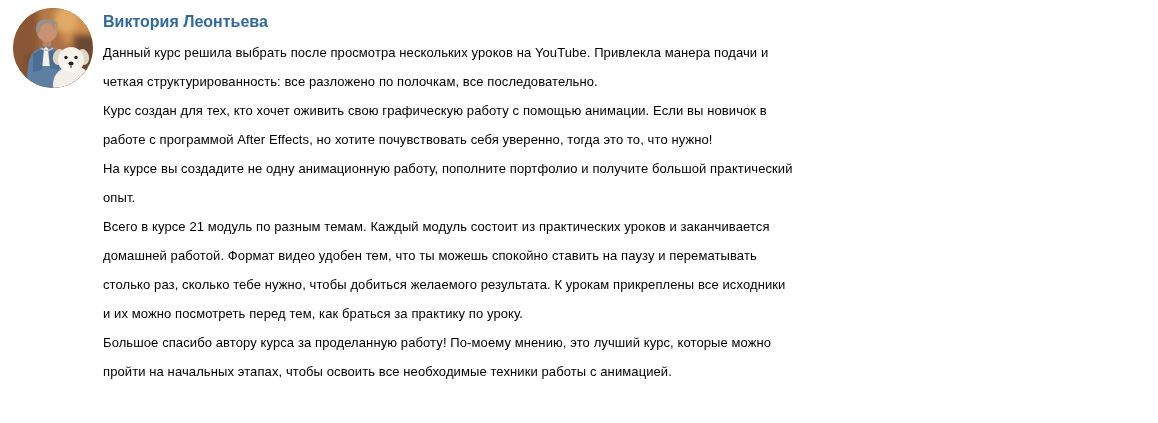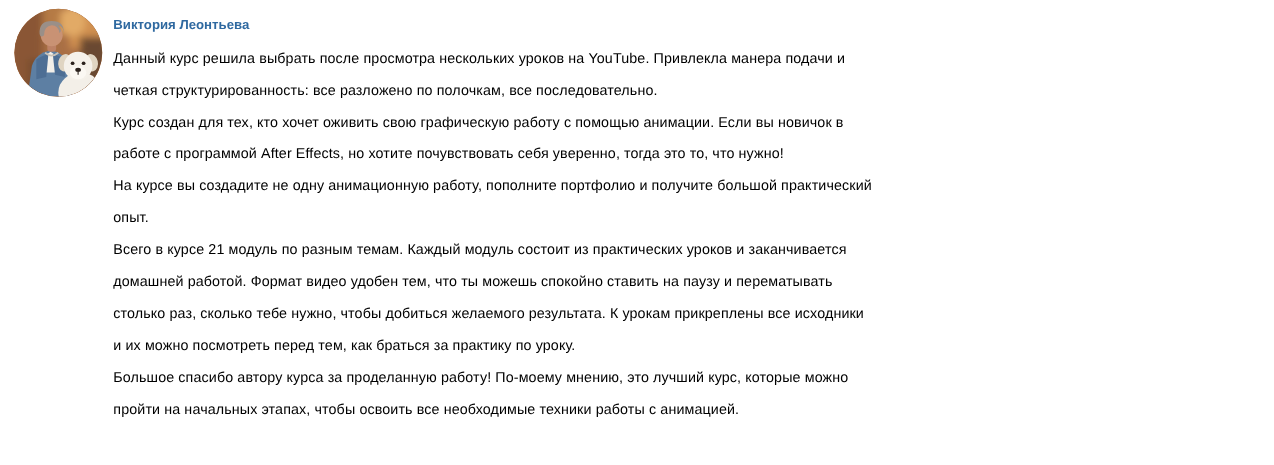--- a/index.html
+++ b/index.html
@@ -34,21 +34,21 @@
     background: #a96f45;
   }
   .avatar svg { display: block; }
   .content {
     flex: 1 1 auto;
     min-width: 0;
     padding-top: 2px;
   }
   .author-name {
     display: inline-block;
-    font-size: 12px;
+    font-size: 16px;
     font-weight: 700;
     line-height: 24px;
     color: #2f69a0;
     text-decoration: none;
     cursor: pointer;
     margin-bottom: 4px;
   }
   .review-text {
     font-size: 13px;
     line-height: 29px;

